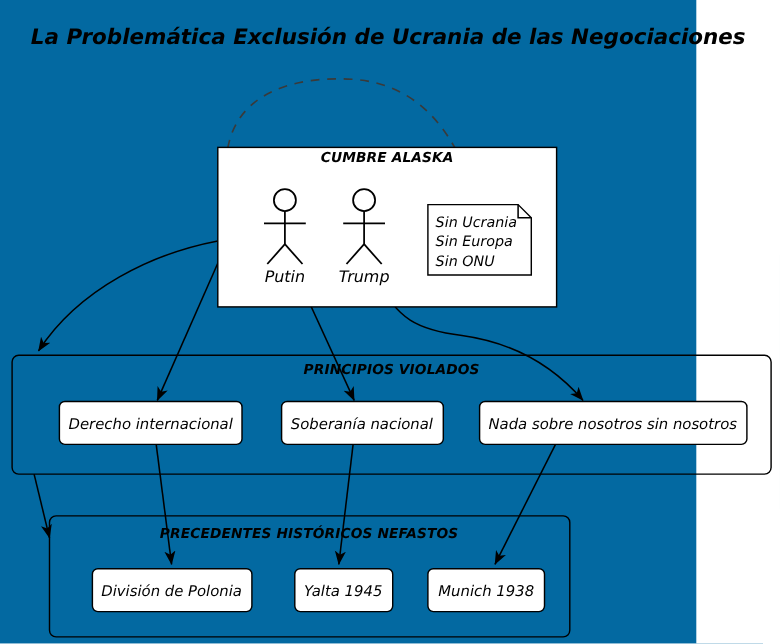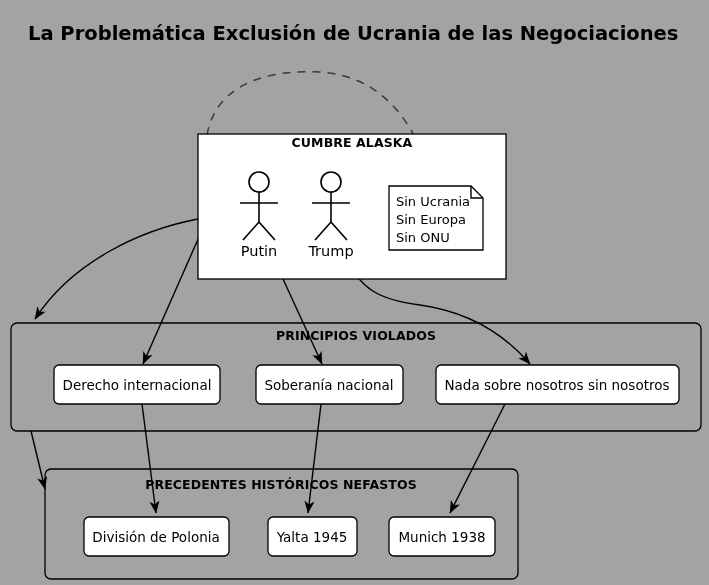--- a/index.html
+++ b/index.html
@@ -8,23 +8,24 @@
     background: #ffffff;
   }
   body {
     width: 709px;
     height: 585px;
     overflow: hidden;
     font-family: "DejaVu Sans", "Liberation Sans", sans-serif;
   }
   #diagram-root {
     position: relative;
-    width: 709px;
+    width: 633px;
     height: 585px;
-    background: #a3a3a3;
+    background: #0369a1;
+    font-style: italic;
   }
   svg.canvas {
     position: absolute;
     top: 0;
     left: 0;
     width: 709px;
     height: 585px;
     display: block;
   }
   .page-title {

